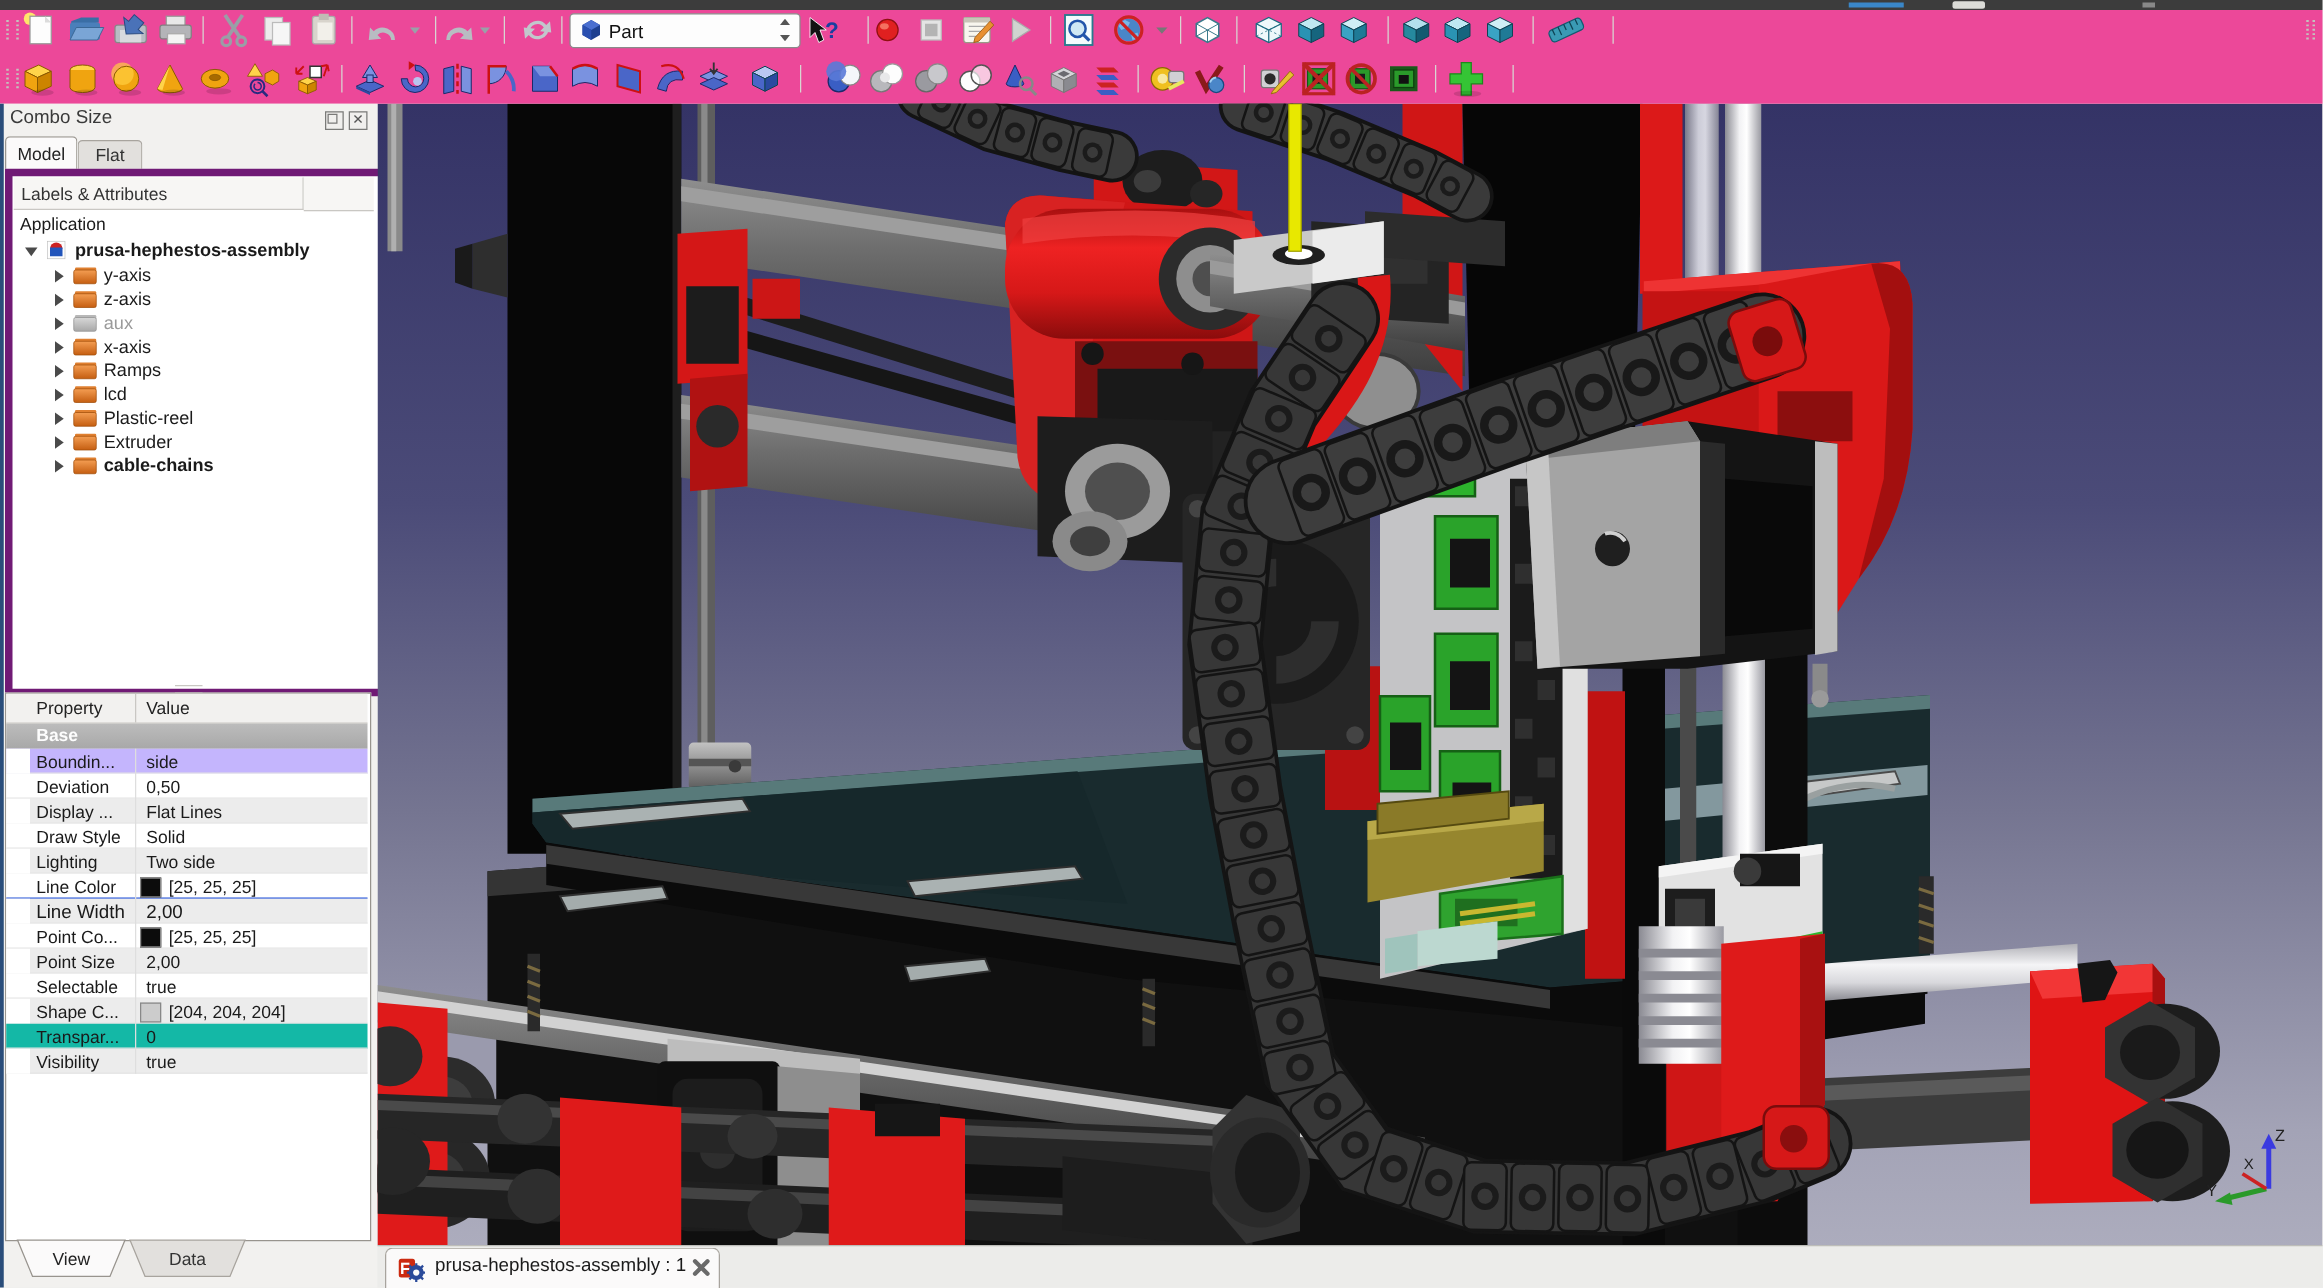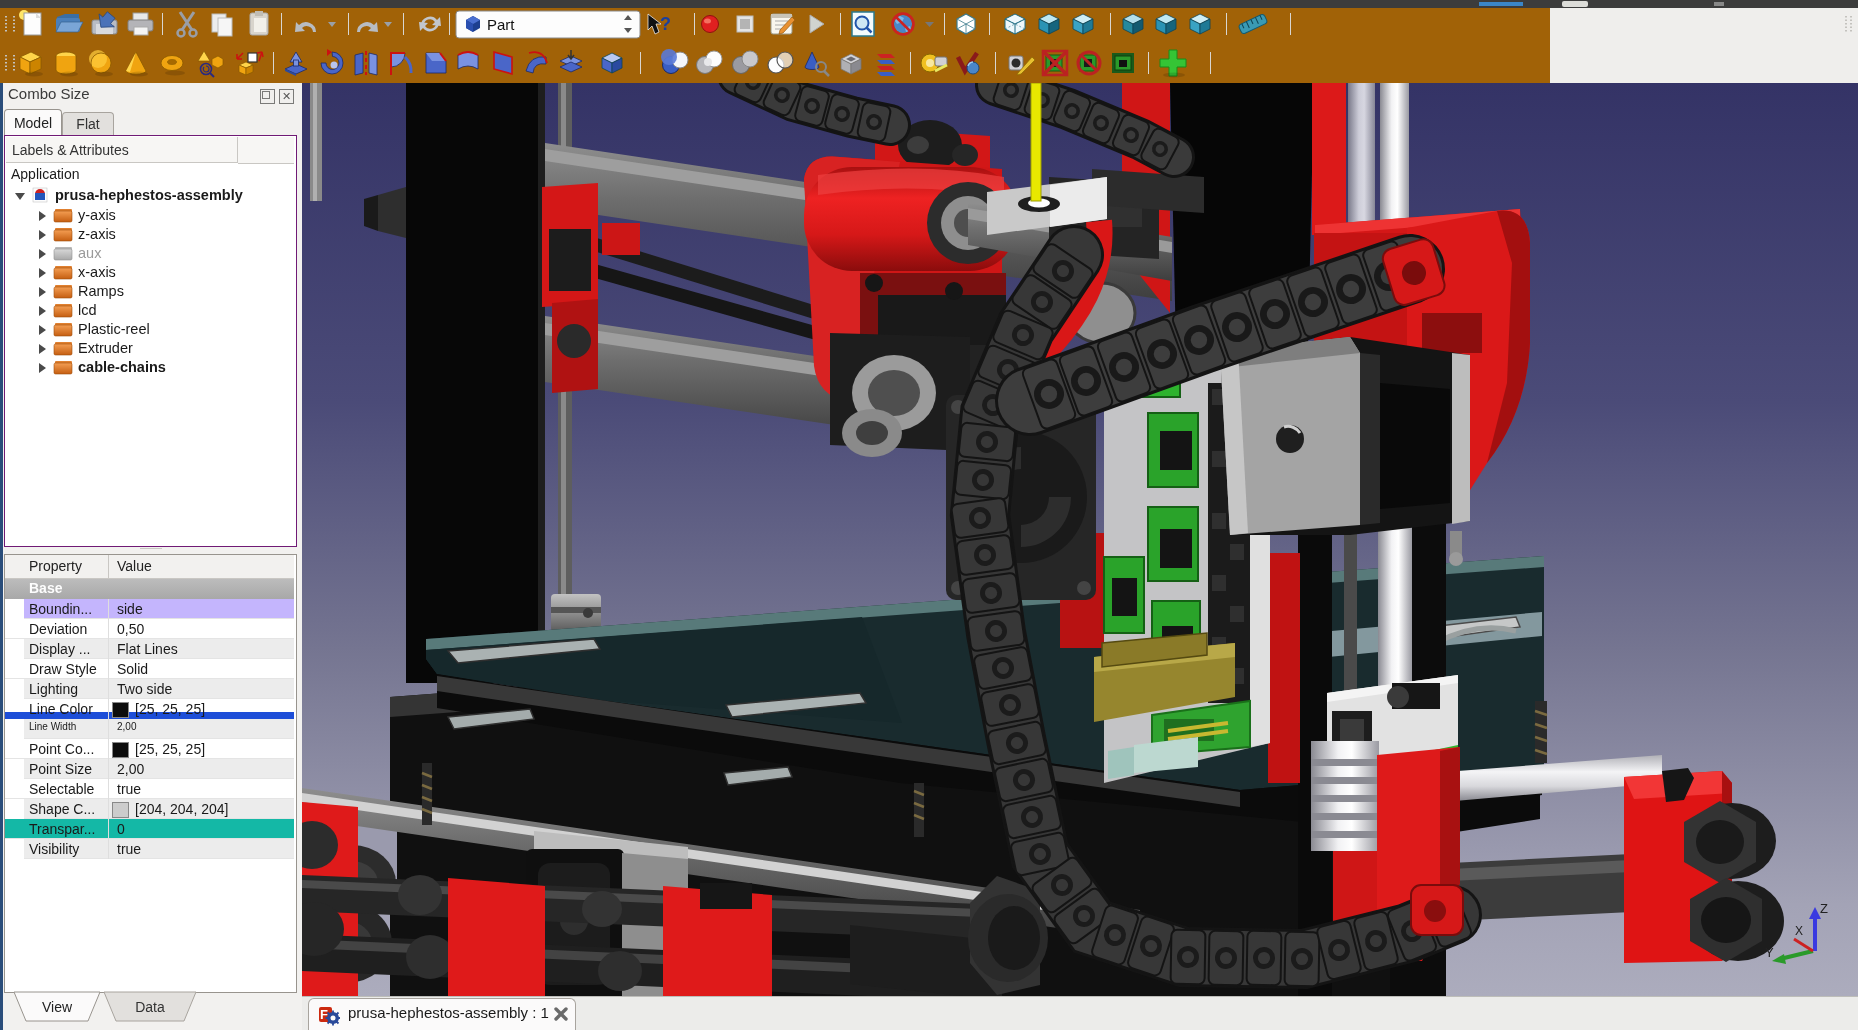--- a/index.html
+++ b/index.html
@@ -1,17 +1,17 @@
 <!DOCTYPE html>
 <html><head>
 <meta charset="utf-8">
 <style>
 html,body{margin:0;padding:0;width:1858px;height:1030px;overflow:hidden;background:#efeeec;font-family:"Liberation Sans",sans-serif;}
 #titlebar{position:absolute;left:0;top:0;width:1858px;height:8px;background:#3c3c3c;}
-#toolbar{position:absolute;left:0;top:8px;width:1550px;height:75px;background:#a16207;}
+#toolbar{position:absolute;left:0;top:8px;width:1858px;height:75px;background:#ec4899;}
 #leftpanel{position:absolute;left:0;top:83px;width:302px;height:947px;background:#f2f1ef;}
 #viewport{position:absolute;left:302px;top:83px;width:1556px;height:913px;}
 #tabbar{position:absolute;left:302px;top:996px;width:1556px;height:34px;background:#ececea;border-top:1px solid #bdbdb9;box-sizing:border-box;}
 .abs{position:absolute;}
 </style>
 </head>
 <body>
 <div id="titlebar">
     <div class="abs" style="left:1479px;top:2px;width:44px;height:4px;background:#3a86c8;"></div>
     <div class="abs" style="left:1562px;top:1px;width:26px;height:6px;background:#dcdcd8;border-radius:2px;"></div>
@@ -336,21 +336,21 @@
 <div id="leftpanel">
 <div class="abs" style="left:0;top:0;width:3px;height:947px;background:#2a4d7a;"></div>
 <div class="abs" style="left:8px;top:2px;font-size:15px;color:#3a3a3a;">Combo Size</div>
 <div class="abs" style="left:260px;top:6px;width:13px;height:13px;border:1px solid #7a7a78;background:#f0efed;"></div>
 <div class="abs" style="left:262px;top:8px;width:6px;height:6px;border:1px solid #7a7a78;"></div>
 <div class="abs" style="left:279px;top:6px;width:13px;height:13px;border:1px solid #7a7a78;background:#f0efed;color:#555;font-size:11px;line-height:12px;text-align:center;">✕</div>
 
 <div class="abs" style="left:4px;top:26px;width:56px;height:26px;background:#fbfafa;border:1px solid #98948e;border-bottom:none;border-radius:4px 4px 0 0;font-size:14px;color:#222;text-align:center;line-height:26px;">Model</div>
 <div class="abs" style="left:62px;top:29px;width:50px;height:23px;background:#e2e0dd;border:1px solid #a8a49e;border-bottom:none;border-radius:4px 4px 0 0;font-size:14px;color:#333;text-align:center;line-height:23px;">Flat</div>
 
-<div class="abs" style="left:4px;top:52px;width:291px;height:410px;background:#ffffff;border:1px solid #701a75;">
+<div class="abs" style="left:4px;top:52px;width:291px;height:410px;background:#ffffff;border:6px solid #701a75;padding-left:16px;">
   <div class="abs" style="left:1px;top:1px;width:232px;height:26px;background:#f7f6f4;border-right:1px solid #c9c7c3;border-bottom:1px solid #c9c7c3;font-size:14px;color:#333;line-height:26px;padding-left:6px;box-sizing:border-box;">Labels &amp; Attributes</div>
   <div class="abs" style="left:233px;top:1px;width:56px;height:26px;background:#f7f6f4;border-bottom:1px solid #c9c7c3;"></div>
   <div class="abs" style="left:6px;top:30px;font-size:14px;color:#1a1a1a;">Application</div>
   <svg class="abs" style="left:0;top:48px;" width="289" height="360">
   <defs>
   <linearGradient id="fold" x1="0" y1="0" x2="0" y2="1">
             <stop offset="0" stop-color="#f49e53"></stop>
             <stop offset="1" stop-color="#c55e11"></stop>
           </linearGradient>
   <linearGradient id="foldg" x1="0" y1="0" x2="0" y2="1">
@@ -451,26 +451,26 @@
       </div>
 <div class="abs" style="left:0;top:104px;width:289px;height:20px;background:#ffffff;font-size:14px;color:#1a1a1a;border-bottom:1px solid #e4e4e4;box-sizing:border-box;">
         <span class="abs" style="left:24px;top:2px;">Draw Style</span>
         <span class="abs" style="left:112px;top:2px;">Solid</span>
       </div>
 <div class="abs" style="left:0;top:124px;width:289px;height:20px;background:#ececec;font-size:14px;color:#1a1a1a;border-bottom:1px solid #e4e4e4;box-sizing:border-box;">
         <span class="abs" style="left:0;top:0;width:19px;height:20px;background:#fff;"></span>
         <span class="abs" style="left:24px;top:2px;">Lighting</span>
         <span class="abs" style="left:112px;top:2px;">Two side</span>
       </div>
-<div class="abs" style="left:0;top:144px;width:289px;height:20px;background:#ffffff;font-size:14px;color:#1a1a1a;border-bottom:7px solid #1d4ed8;box-sizing:border-box;">
+<div class="abs" style="left:0;top:144px;width:289px;height:20px;background:#ffffff;font-size:14px;color:#1a1a1a;border-bottom:1px solid #1d4ed8;box-sizing:border-box;">
         <span class="abs" style="left:24px;top:2px;">Line Color</span>
         <span class="abs" style="left:107px;top:3px;width:15px;height:14px;background:#0c0c0c;border:1px solid #888;"></span>
         <span class="abs" style="left:130px;top:2px;">[25, 25, 25]</span>
       </div>
-<div class="abs" style="left:0;top:164px;width:289px;height:20px;background:#ececec;font-size:10px;color:#1a1a1a;border-bottom:1px solid #e4e4e4;box-sizing:border-box;">
+<div class="abs" style="left:0;top:164px;width:289px;height:20px;background:#ececec;font-size:15px;color:#1a1a1a;border-bottom:1px solid #e4e4e4;box-sizing:border-box;">
         <span class="abs" style="left:0;top:0;width:19px;height:20px;background:#fff;"></span>
         <span class="abs" style="left:24px;top:2px;">Line Width</span>
         <span class="abs" style="left:112px;top:2px;">2,00</span>
       </div>
 <div class="abs" style="left:0;top:184px;width:289px;height:20px;background:#ffffff;font-size:14px;color:#1a1a1a;border-bottom:1px solid #e4e4e4;box-sizing:border-box;">
         <span class="abs" style="left:24px;top:2px;">Point Co...</span>
         <span class="abs" style="left:107px;top:3px;width:15px;height:14px;background:#0c0c0c;border:1px solid #888;"></span>
         <span class="abs" style="left:130px;top:2px;">[25, 25, 25]</span>
       </div>
 <div class="abs" style="left:0;top:204px;width:289px;height:20px;background:#ececec;font-size:14px;color:#1a1a1a;border-bottom:1px solid #e4e4e4;box-sizing:border-box;">

